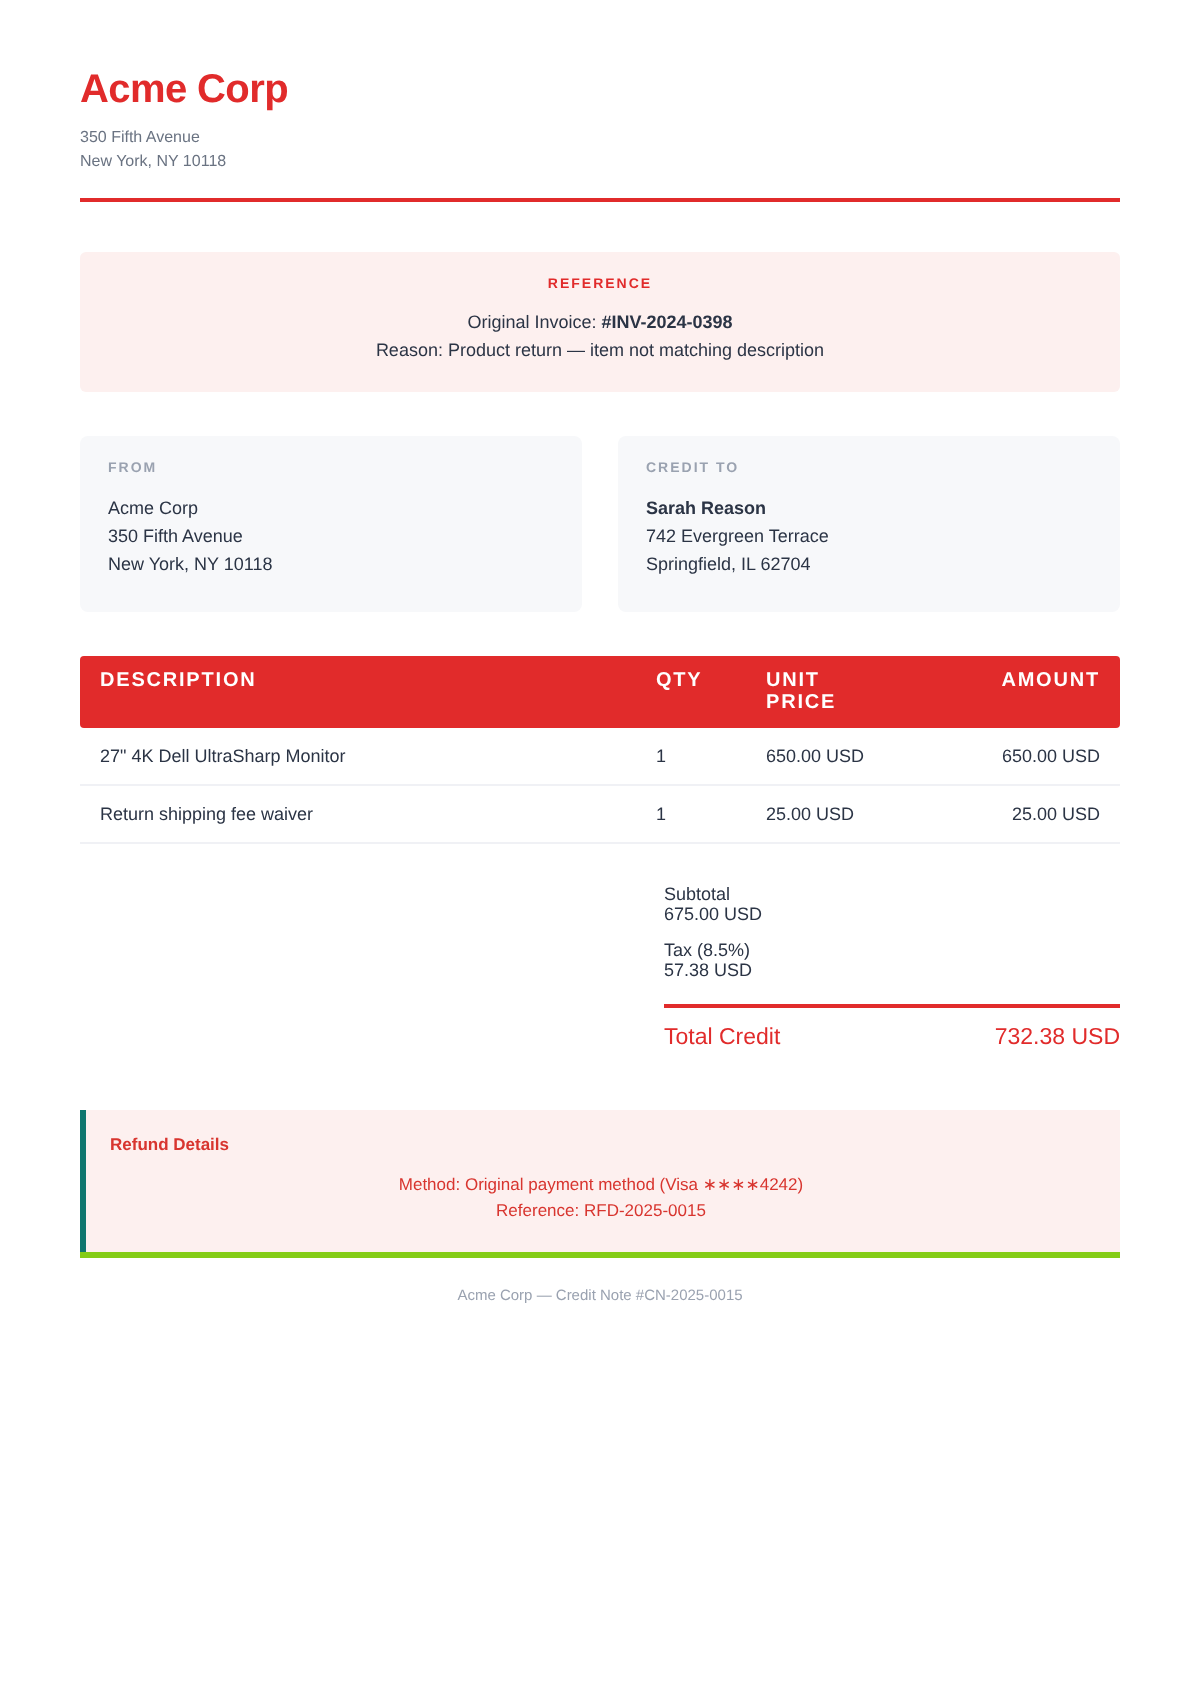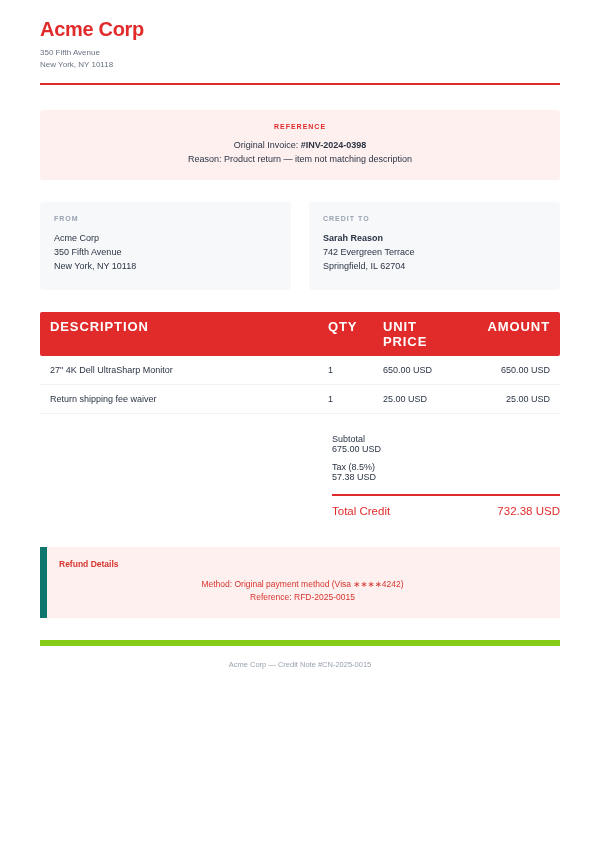--- a/index.html
+++ b/index.html
@@ -12,21 +12,21 @@
     height: 848px;
     font-family: "Liberation Sans", sans-serif;
     color: #2b3445;
     -webkit-font-smoothing: antialiased;
   }
   .page {
     width: 600px;
     height: 668px;
     background: #ffffff;
     box-sizing: border-box;
-    padding: 18px 40px 0 40px;
+    padding: 34px 40px 0 40px;
     position: relative;
   }
 
   
   .header {
     display: flex;
     justify-content: space-between;
     align-items: flex-start;
     padding-bottom: 13px;
   }
@@ -118,21 +118,21 @@
   
   .table {
     margin-top: 22px;
     width: 100%;
   }
   .thead {
     display: flex;
     background: #e12b2b;
     border-radius: 2px;
     color: #ffffff;
-    font-size: 13px;
+    font-size: 10px;
     font-weight: bold;
     letter-spacing: 0.9px;
     padding: 7px 10px;
     box-sizing: border-box;
   }
   .row {
     display: flex;
     font-size: 9px;
     color: #2b3445;
     padding: 9px 10px;
@@ -169,39 +169,38 @@
     justify-content: space-between;
     font-size: 11.5px;
     font-weight: normal;
     color: #e12b2b;
   }
 
   
   .refund {
     margin-top: 30px;
     background: #fdf0ef;
-    border-left: 7px solid #0f766e;
+    border-left: 3px solid #0f766e;
     padding: 12px 14px 14px 12px;
     color: #d8352f;
   }
   .refund-title {
     font-size: 8.5px;
     font-weight: bold;
     margin-bottom: 9px;
   }
   .refund-line {
     font-size: 8.5px;
     line-height: 1.55;
     text-align: center;
   }
 
   
   .footer {
-    margin-top: 22px;
-    border-top: 6px solid #84cc16;
+    border-top: 3px solid #84cc16;
     padding-top: 14px;
     text-align: center;
     font-size: 7.5px;
     color: #9aa2b0;
   }
 </style>
 </head>
 <body>
 
 <div class="page">

